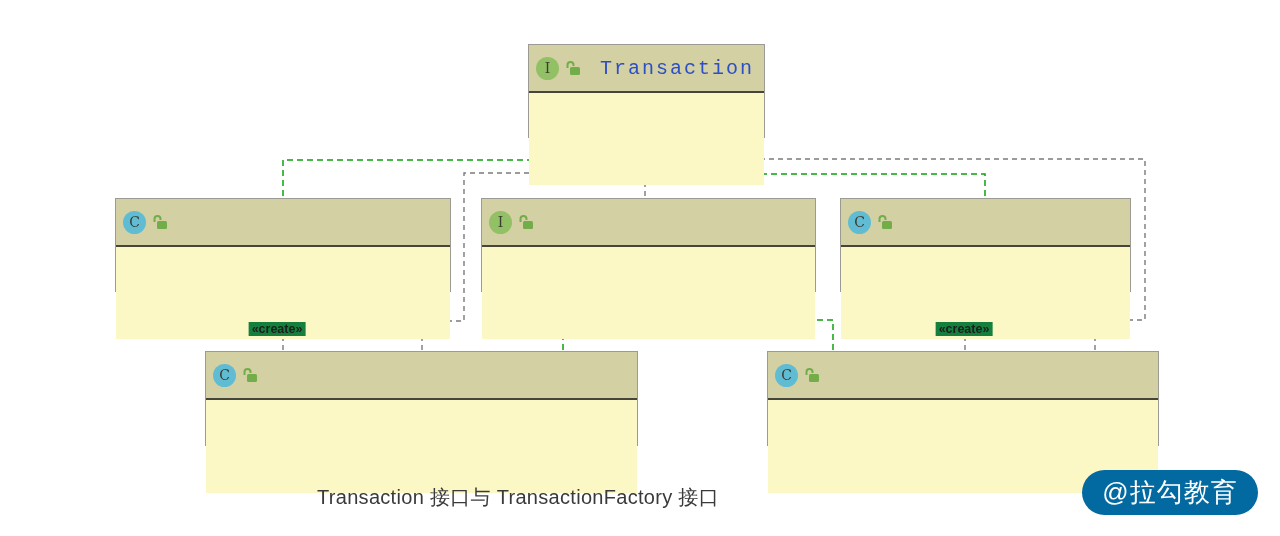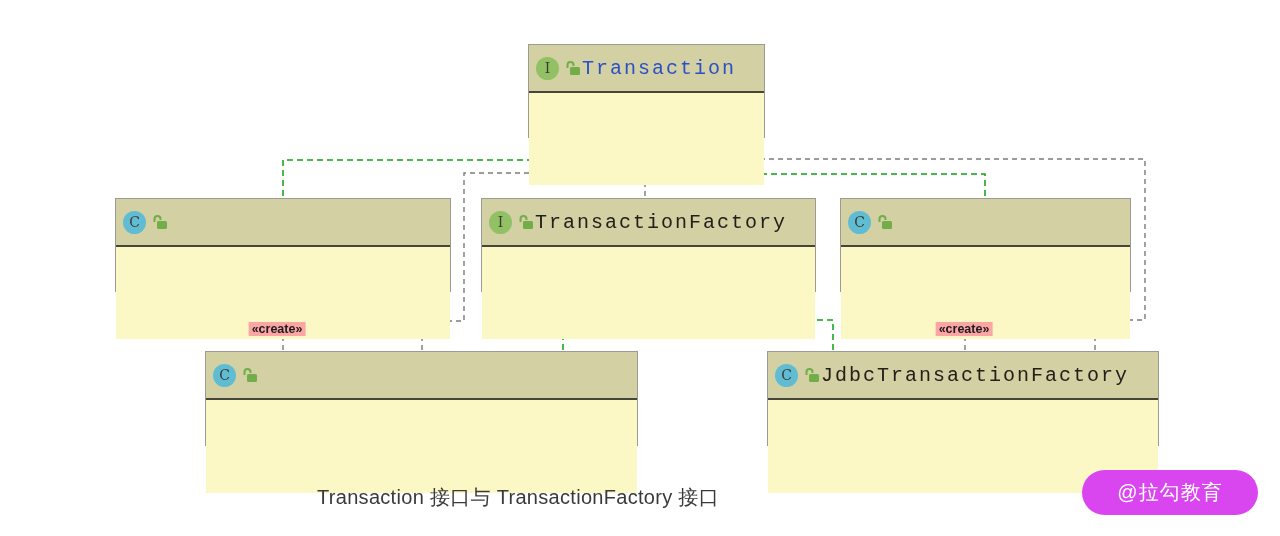--- a/index.html
+++ b/index.html
@@ -41,35 +41,35 @@
   }
   .badge-interface{background:#92c065;}
   .badge-class{background:#5fbcd3;}
   .lock{
     flex:0 0 auto;
     margin-left:5px;
     display:flex;align-items:center;
   }
   .uml-name{
     flex:1 1 auto;
-    text-align:left;
+    text-align:right;
     font-family:"Liberation Mono", monospace;
     font-size:20px;
     letter-spacing:2px;
     color:#23201a;
     white-space:nowrap;
   }
   .box-transaction .uml-name{color:#2d4fc5;}
   
   .edges{position:absolute;left:0;top:0;}
   
   .create-label{
     position:absolute;
     transform:translateX(-50%);
-    background:#fca5a5;
+    background:#15803d;
     padding:0 3px;
     font-family:"Liberation Sans", sans-serif;
     font-size:12.5px;
     font-weight:600;
     color:#1d1d1d;
     white-space:nowrap;
   }
   
   .caption{
     position:absolute;
@@ -77,23 +77,23 @@
     text-align:center;
     font-size:20px;
     color:#3a3a3a;
     letter-spacing:0.3px;
   }
   .watermark{
     position:absolute;
     left:1082px;top:470px;
     width:176px;height:45px;
     border-radius:23px;
-    background:#d946ef;
+    background:#0369a1;
     display:flex;align-items:center;justify-content:center;
-    font-size:20px;
+    font-size:26px;
     color:#ffffff;
     letter-spacing:1px;
   }
 </style>
 </head>
 <body>
 
 <div class="canvas">
 
   <svg class="edges" width="1280" height="536">
@@ -158,21 +158,20 @@
 
   <div class="uml-box" style="left:481px;top:198px;width:335px;height:94px;">
     <div class="uml-header">
       <span class="badge badge-interface">I</span>
       <span class="lock">
         <svg width="18" height="16" viewBox="0 0 18 16">
           <path d="M3.5 8 V5 a3 3 0 0 1 6 0 v1" fill="none" stroke="#72ad4a" stroke-width="2"></path>
           <rect x="6" y="7" width="10" height="8" rx="1.5" fill="#72ad4a"></rect>
         </svg>
       </span>
-      <span class="uml-name">TransactionFactory</span>
     </div>
     <div class="uml-body"></div>
   </div>
 
   <div class="uml-box" style="left:840px;top:198px;width:291px;height:94px;">
     <div class="uml-header">
       <span class="badge badge-class">C</span>
       <span class="lock">
         <svg width="18" height="16" viewBox="0 0 18 16">
           <path d="M3.5 8 V5 a3 3 0 0 1 6 0 v1" fill="none" stroke="#72ad4a" stroke-width="2"></path>
@@ -198,21 +197,20 @@
 
   <div class="uml-box" style="left:767px;top:351px;width:392px;height:95px;">
     <div class="uml-header">
       <span class="badge badge-class">C</span>
       <span class="lock">
         <svg width="18" height="16" viewBox="0 0 18 16">
           <path d="M3.5 8 V5 a3 3 0 0 1 6 0 v1" fill="none" stroke="#72ad4a" stroke-width="2"></path>
           <rect x="6" y="7" width="10" height="8" rx="1.5" fill="#72ad4a"></rect>
         </svg>
       </span>
-      <span class="uml-name">JdbcTransactionFactory</span>
     </div>
     <div class="uml-body"></div>
   </div>
 
   <div class="create-label" style="left:277px;top:322px;">«create»</div>
   <div class="create-label" style="left:964px;top:322px;">«create»</div>
 
   <div class="caption">Transaction 接口与 TransactionFactory 接口</div>
 
   <div class="watermark">@拉勾教育</div>

